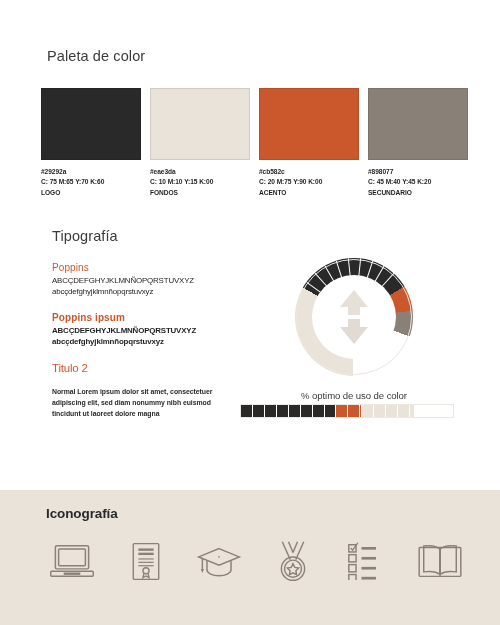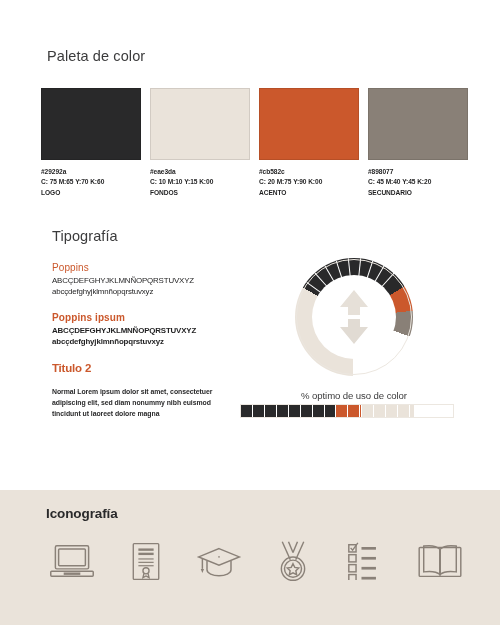--- a/index.html
+++ b/index.html
@@ -85,21 +85,21 @@
 
   .titulo1 {
     font-size: 18.5px;
     font-weight: bold;
     letter-spacing: -0.4px;
     margin: 16px 0 1px 0;
     color: #1f1f20;
   }
   .titulo2 {
     font-size: 11.5px;
-    font-weight: bold;
+    font-weight: normal;
     letter-spacing: -0.2px;
     color: #cb582c;
     margin: 0 0 12px 0;
   }
   .bodycopy {
     font-size: 6.9px;
     font-weight: bold;
     line-height: 1.62;
     color: #29292a;
     width: 165px;

